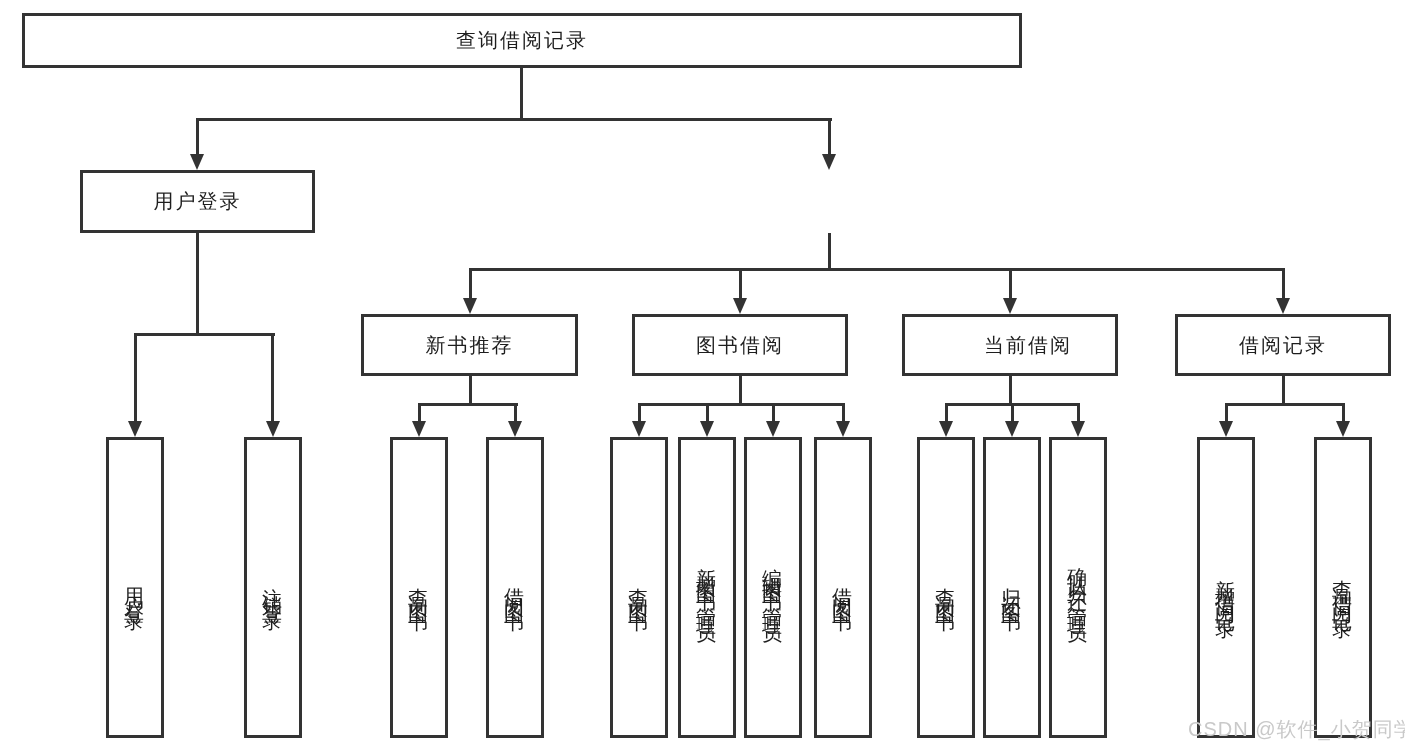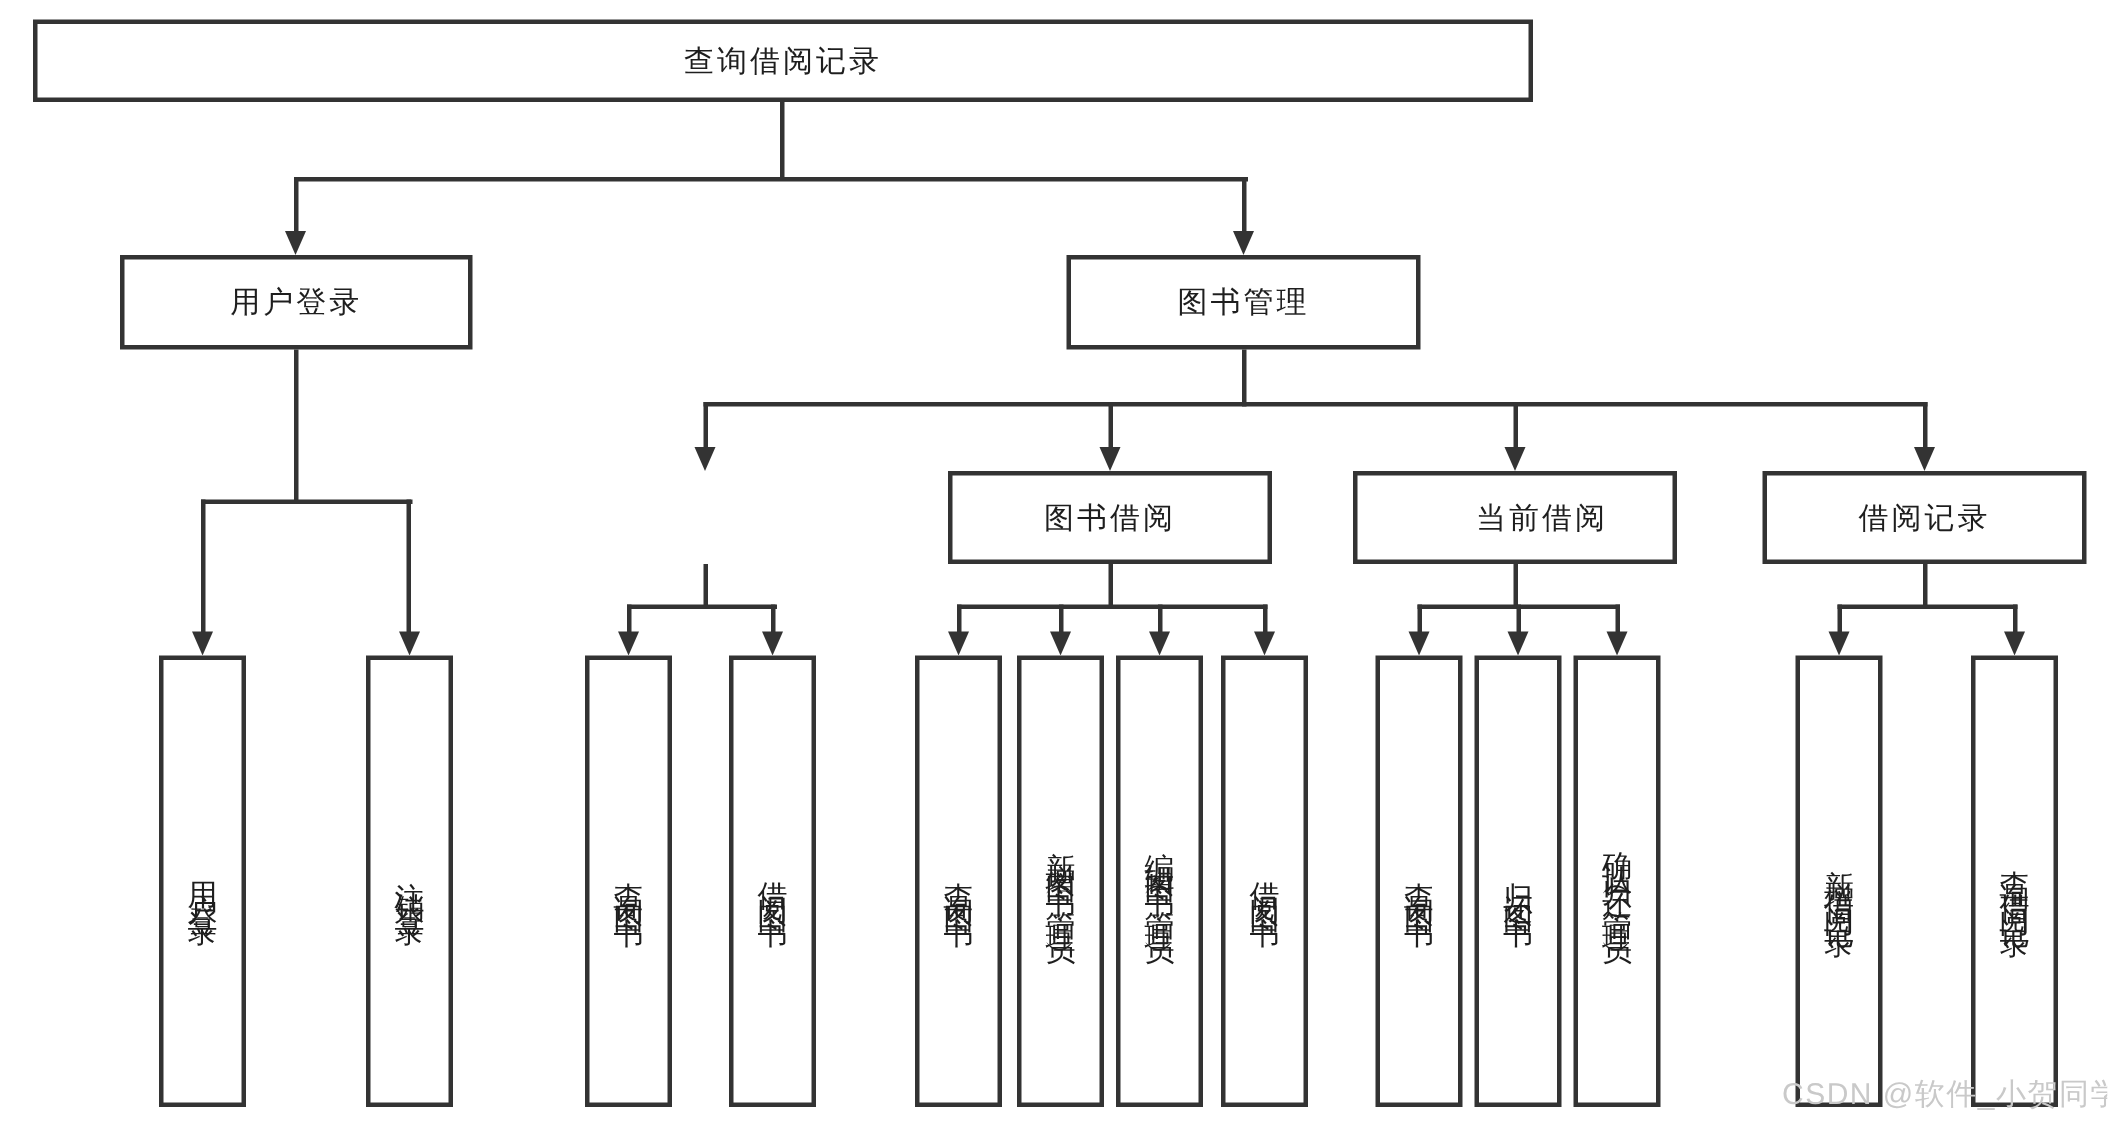--- a/index.html
+++ b/index.html
@@ -38,40 +38,40 @@
   <div class="box" style="left:22px; top:13px; width:1000px; height:55px;">查询借阅记录</div>
 
   <div class="vl" style="left:520px; top:66px; height:54px;"></div>
   <div class="hl" style="left:196px; top:118px; width:636px;"></div>
   <div class="vl" style="left:196px; top:118px; height:38px;"></div>
   <div class="ah" style="left:190px; top:154px;"></div>
   <div class="vl" style="left:828px; top:118px; height:38px;"></div>
   <div class="ah" style="left:822px; top:154px;"></div>
 
   <div class="box" style="left:80px; top:170px; width:235px; height:63px;">用户登录</div>
-  <div class="box" style="left:711px; top:170px; width:236px; height:63px;">图书管理</div>
 
   <div class="vl" style="left:196px; top:233px; height:102px;"></div>
   <div class="hl" style="left:134px; top:333px; width:141px;"></div>
   <div class="vl" style="left:134px; top:333px; height:90px;"></div>
   <div class="ah" style="left:128px; top:421px;"></div>
   <div class="vl" style="left:271px; top:333px; height:90px;"></div>
   <div class="ah" style="left:266px; top:421px;"></div>
 
   <div class="vl" style="left:828px; top:233px; height:38px;"></div>
   <div class="hl" style="left:469px; top:268px; width:816px;"></div>
   <div class="vl" style="left:469px; top:268px; height:34px;"></div>
   <div class="ah" style="left:463px; top:298px;"></div>
   <div class="vl" style="left:739px; top:268px; height:34px;"></div>
   <div class="ah" style="left:733px; top:298px;"></div>
   <div class="vl" style="left:1009px; top:268px; height:34px;"></div>
   <div class="ah" style="left:1003px; top:298px;"></div>
   <div class="vl" style="left:1282px; top:268px; height:34px;"></div>
   <div class="ah" style="left:1276px; top:298px;"></div>
 
+  <div class="box" style="left:361px; top:314px; width:217px; height:62px;">新书推荐</div>
   <div class="box" style="left:632px; top:314px; width:216px; height:62px;">图书借阅</div>
   <div class="box" style="left:902px; top:314px; width:216px; height:62px;padding-left:36px;">当前借阅</div>
   <div class="box" style="left:1175px; top:314px; width:216px; height:62px;">借阅记录</div>
 
   <div class="vl" style="left:469px; top:376px; height:30px;"></div>
   <div class="hl" style="left:418px; top:403px; width:100px;"></div>
   <div class="vl" style="left:418px; top:403px; height:22px;"></div>
   <div class="ah" style="left:412px; top:421px;"></div>
   <div class="vl" style="left:514px; top:403px; height:22px;"></div>
   <div class="ah" style="left:508px; top:421px;"></div>

